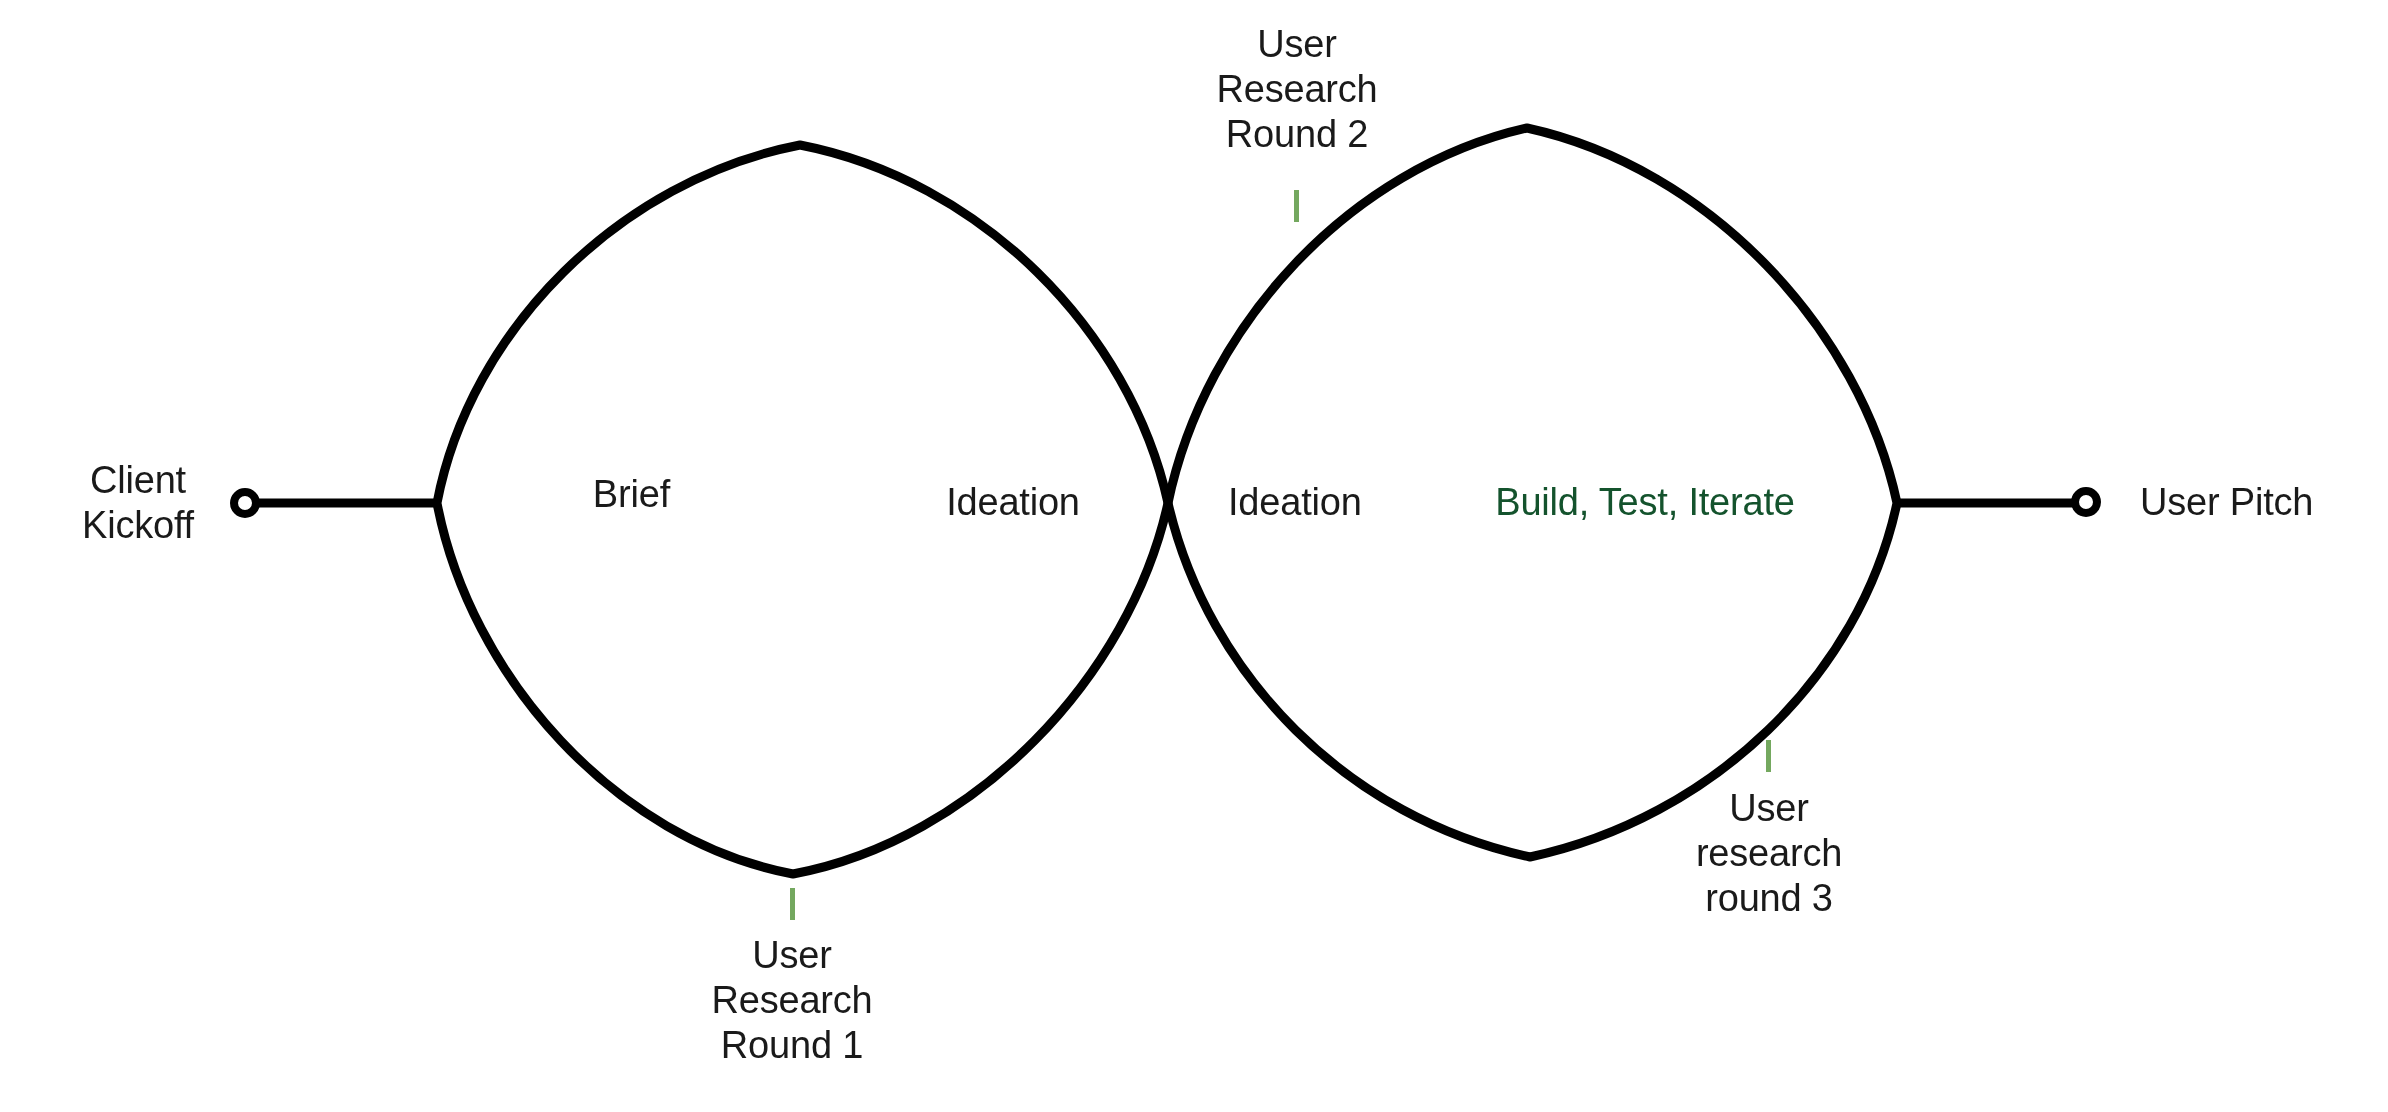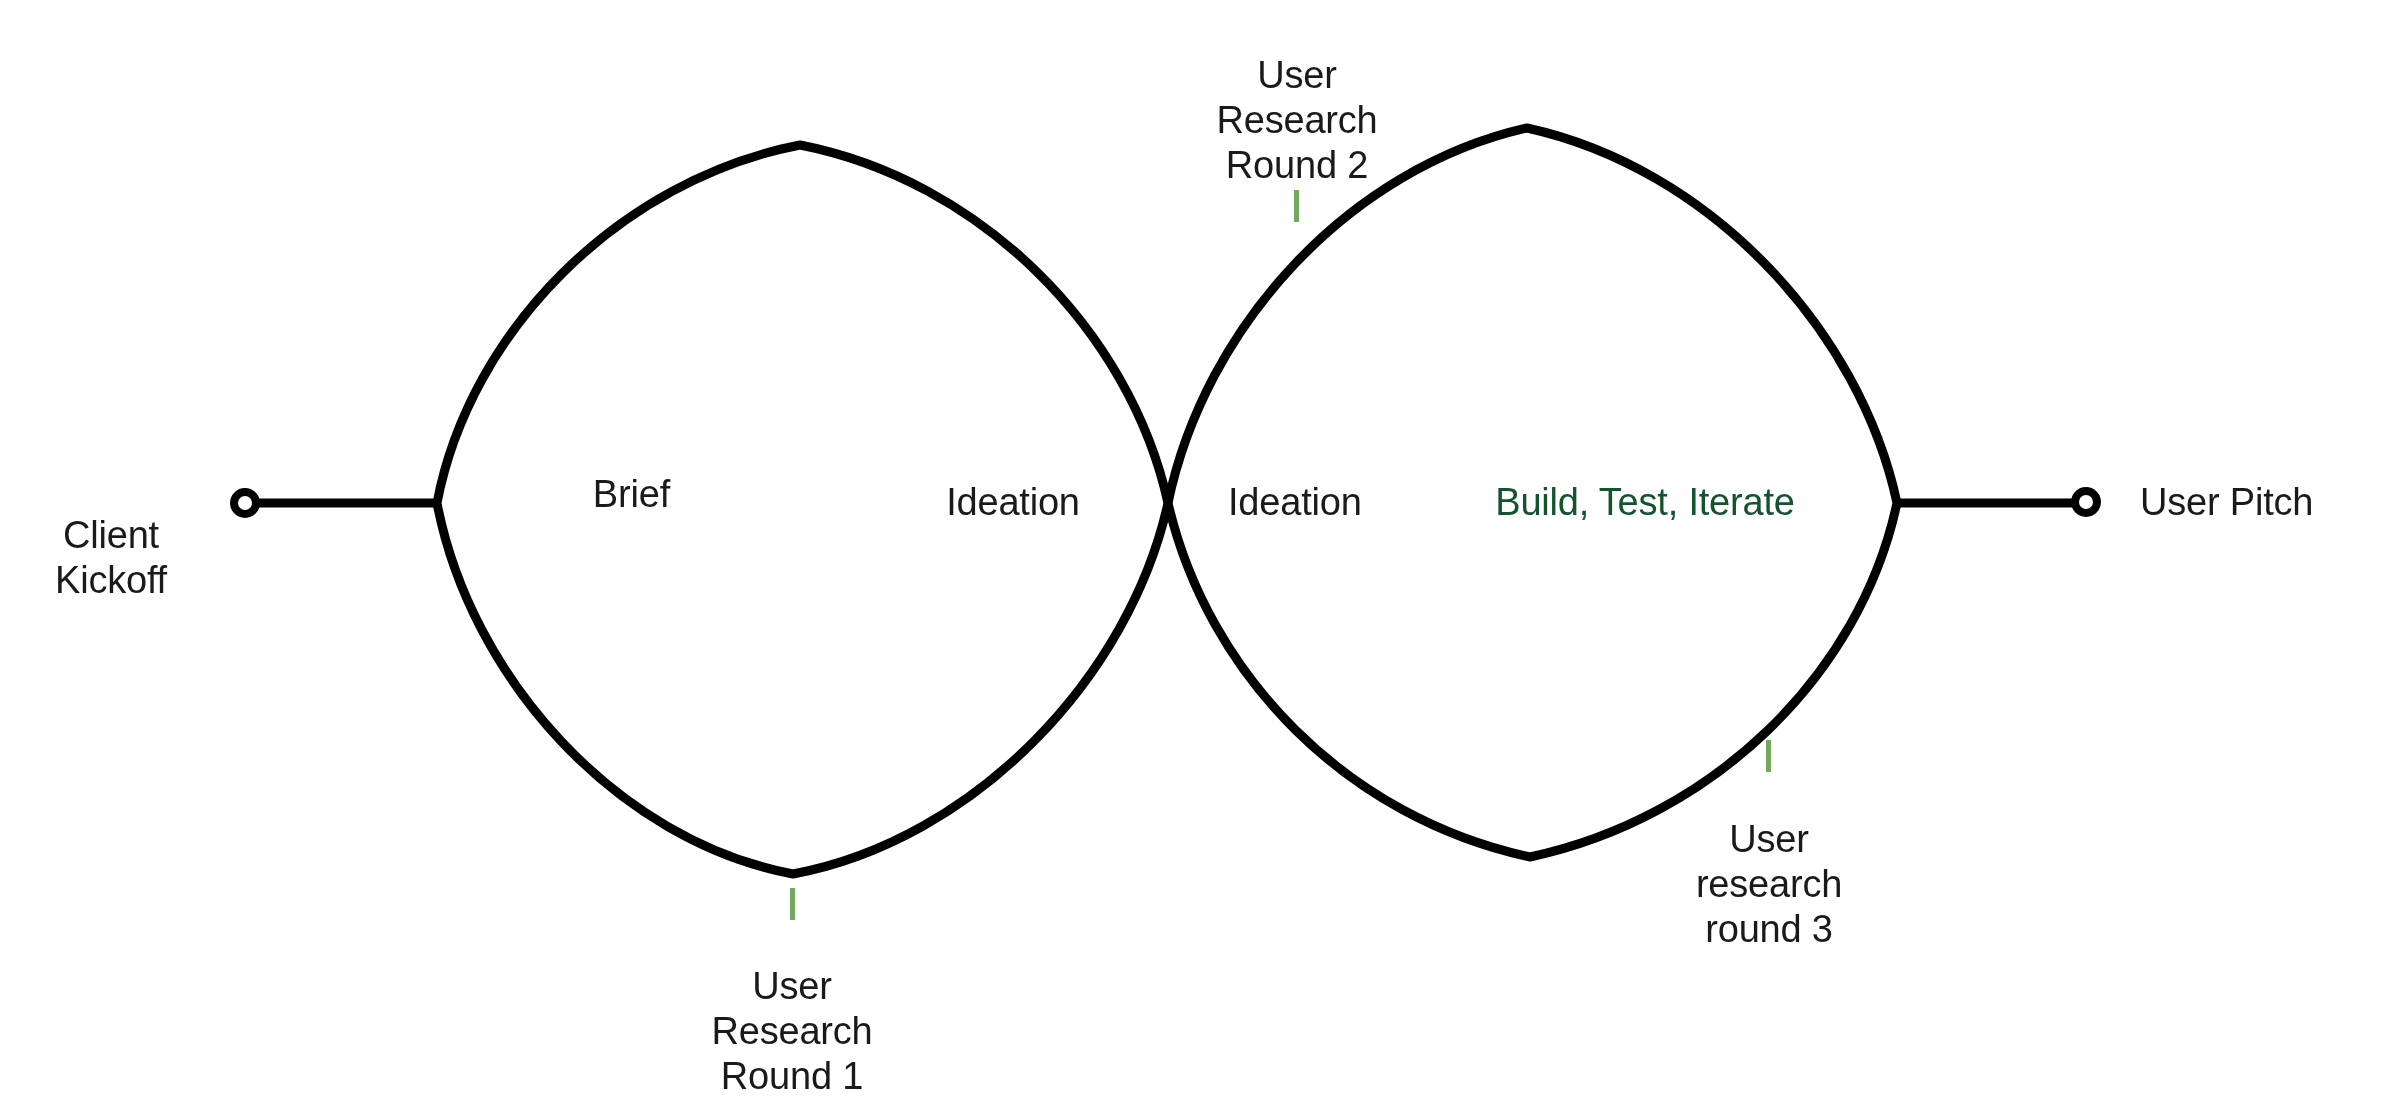--- a/index.html
+++ b/index.html
@@ -31,21 +31,20 @@
     font-family: "Liberation Sans", sans-serif;
     font-size: 38px;
     line-height: 45px;
     color: #1a1a1a;
     white-space: pre;
     text-align: center;
     letter-spacing: -0.2px;
   }
   .label.multiline {
     white-space: pre-line;
-    margin-top: 31px;
   }
   .label.green {
     color: #14532d;
   }
   .tick {
     position: absolute;
     width: 5px;
     background: #74a85f;
   }
 </style>
@@ -71,21 +70,21 @@
              C 1710,168 1860,330 1897,503
              C 1860,676 1712,818 1530,857
              C 1348,818 1208,676 1168,503 Z" fill="none" stroke="#000000" stroke-width="9" stroke-linejoin="miter"></path>
 
     <line x1="1894" y1="503" x2="2080" y2="503" stroke="#000000" stroke-width="9" stroke-linecap="butt"></line>
 
     <circle cx="2086" cy="502" r="11" fill="#ffffff" stroke="#000000" stroke-width="8"></circle>
 
   </svg>
 
-  <div class="label multiline" style="left: 0px; top: 482px; width: 222px; text-align: center;">Client
+  <div class="label multiline" style="left: 0px; top: 458px; width: 222px; text-align: center; padding-left: 27px;">Client
 Kickoff</div>
 
   <div class="label" style="left: 2140px; top: 480px; width: 248px; text-align: left;">User Pitch</div>
 
   <div class="label" style="left: 420px; top: 472px; width: 250px; text-align: right;">Brief</div>
 
   <div class="label" style="left: 868px; top: 480px; width: 290px; text-align: center;">Ideation</div>
 
   <div class="label" style="left: 1192px; top: 480px; width: 220px; text-align: left; margin-left: 36px;">Ideation</div>
 

